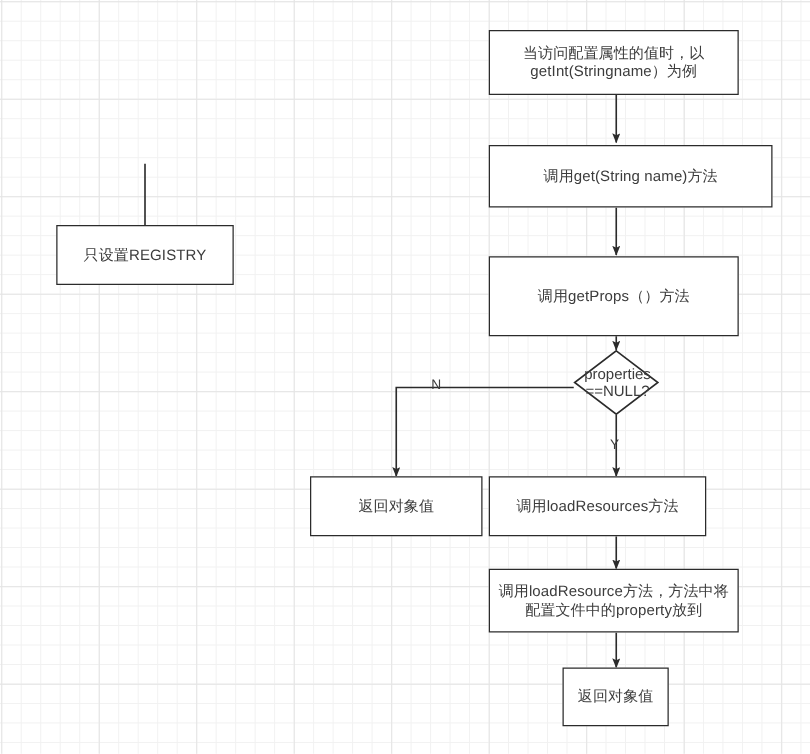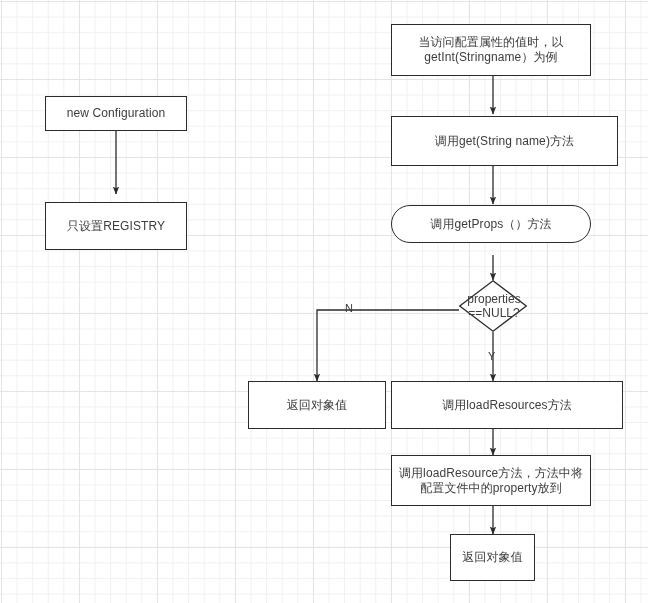--- a/index.html
+++ b/index.html
@@ -130,59 +130,56 @@
 
     <polyline points="459,310 317,310 317,381" fill="none" stroke="#2b2b2b" stroke-width="1.3" marker-end="url(#arrowhead)"></polyline>
 
     <line x1="493" y1="332" x2="493" y2="381" stroke="#2b2b2b" stroke-width="1.3" marker-end="url(#arrowhead)"></line>
 
     <line x1="493" y1="429" x2="493" y2="455" stroke="#2b2b2b" stroke-width="1.3" marker-end="url(#arrowhead)"></line>
 
     <line x1="493" y1="506" x2="493" y2="534" stroke="#2b2b2b" stroke-width="1.3" marker-end="url(#arrowhead)"></line>
   </svg>
 
-  <div class="node" style="left:45px; top:96px; width:142px; height:35px;">
-    <span class="txt">new Configuration</span>
-  </div>
 
-  <div class="node" style="left:45px; top:202px; width:142px; height:48px;">
+  <div class="node" style="left:45px; top:180px; width:142px; height:48px;">
     <span class="txt">只设置REGISTRY</span>
   </div>
 
   <div class="node" style="left:391px; top:24px; width:200px; height:52px;align-items:center;">
     <span class="txt">当访问配置属性的值时，以
 getInt(Stringname）为例</span>
   </div>
 
   <div class="node" style="left:391px; top:116px; width:227px; height:50px;">
     <span class="txt">调用get(String name)方法</span>
   </div>
 
-  <div class="node" style="left:391px; top:205px; width:200px; height:38px;border-radius:19px;">
+  <div class="node" style="left:391px; top:205px; width:200px; height:64px;">
     <span class="txt">调用getProps（）方法</span>
   </div>
 
   <div class="diamond-wrap" style="left:459px; top:280px; width:68px; height:52px;">
     <svg width="68" height="52" viewBox="0 0 68 52" xmlns="http://www.w3.org/2000/svg">
       <polygon points="34,0.7 67.3,26 34,51.3 0.7,26" fill="#ffffff" stroke="#2b2b2b" stroke-width="1.3"></polygon>
     </svg>
     <div class="diamond-label">
       <span class="txt">properties==NULL?</span>
     </div>
   </div>
 
   <div class="edge-label" style="left:345px; top:303px;">N</div>
 
   <div class="edge-label" style="left:488px; top:351px;">Y</div>
 
   <div class="node" style="left:248px; top:381px; width:138px; height:48px;">
     <span class="txt">返回对象值</span>
   </div>
 
-  <div class="node" style="left:391px; top:381px; width:232px; height:48px;">
+  <div class="node" style="left:391px; top:381px; width:174px; height:48px;">
     <span class="txt">调用loadResources方法</span>
   </div>
 
   <div class="node" style="left:391px; top:455px; width:200px; height:51px;">
     <span class="txt">调用loadResource方法，方法中将
 配置文件中的property放到</span>
   </div>
 
   <div class="node" style="left:450px; top:534px; width:85px; height:47px;">
     <span class="txt">返回对象值</span>

